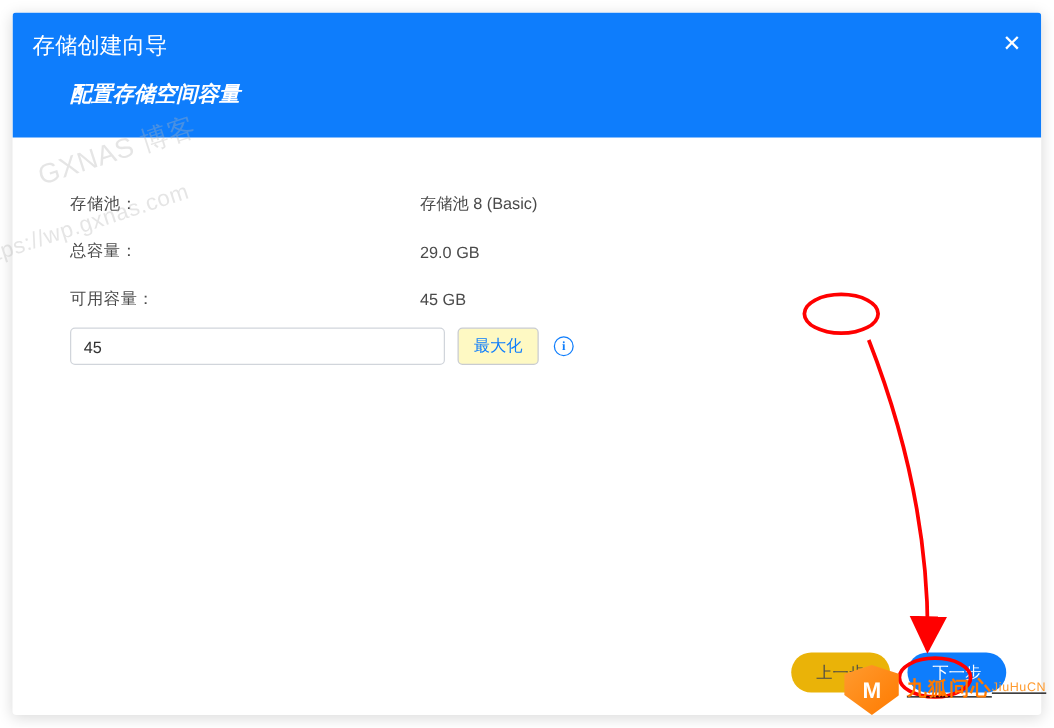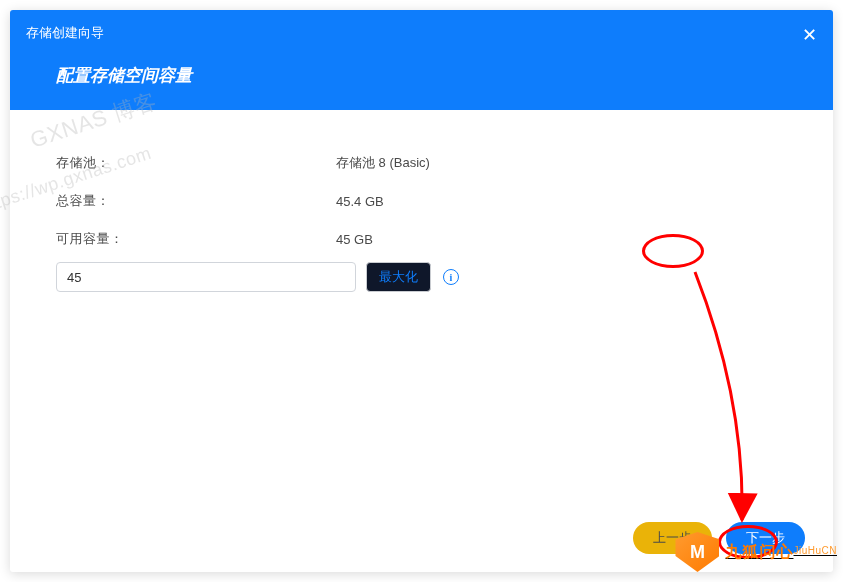--- a/index.html
+++ b/index.html
@@ -1,27 +1,27 @@
 <!DOCTYPE html>
 <html><head>
 <meta charset="utf-8">
 <style>
   * { box-sizing: border-box; margin: 0; padding: 0; }
   html, body { width: 843px; height: 582px; font-family: "Microsoft YaHei", "PingFang SC", sans-serif; background: #fff; overflow: hidden; position: relative; }
   .dialog { position: absolute; left: 10px; top: 10px; right: 10px; bottom: 10px; background: #fff; box-shadow: 0 2px 12px rgba(0,0,0,0.15); border-radius: 3px; overflow: hidden; }
   .header { background: #0e7dfc; color: #fff; height: 100px; position: relative; }
-  .wizard-title { position: absolute; left: 16px; top: 14px; font-size: 13px; font-weight: 400; }
+  .wizard-title { position: absolute; left: 16px; top: 14px; font-size: 18px; font-weight: 400; }
   .close-x { position: absolute; right: 16px; top: 14px; font-size: 18px; cursor: pointer; font-weight: 300; }
   .main-title { position: absolute; left: 46px; top: 54px; font-size: 17px; font-weight: 700; font-style: italic; }
   .body { padding: 34px 46px 0 46px; font-size: 13px; color: #4a4a4a; }
   .row { display: flex; align-items: center; height: 38px; }
   .label { width: 280px; color: #4a4a4a; letter-spacing: 0.5px; }
   .value { color: #4a4a4a; }
   .input { width: 300px; height: 30px; border: 1px solid #d1d5db; border-radius: 4px; padding: 12px 10px; font-size: 13px; color: #333; outline: none; }
-  .max-btn { margin-left: 10px; height: 30px; padding: 0 12px; border: 1px solid #c9ccd1; border-radius: 4px; background: #0f172a; font-size: 13px; color: #0e7dfc; cursor: pointer; position: relative; }
+  .max-btn { margin-left: 10px; height: 30px; padding: 0 12px; border: 1px solid #c9ccd1; border-radius: 4px; background: #fef9c3; font-size: 13px; color: #0e7dfc; cursor: pointer; position: relative; }
   .info-icon { margin-left: 12px; width: 16px; height: 16px; border-radius: 50%; border: 1px solid #0e7dfc; color: #0e7dfc; font-size: 10px; display: inline-flex; align-items: center; justify-content: center; font-style: normal; font-weight: bold; font-family: Georgia, serif; }
   .footer { position: absolute; left: 0; right: 0; bottom: 18px; display: flex; justify-content: flex-end; align-items: center; padding-right: 28px; gap: 14px; }
   .btn { height: 32px; padding: 0 20px; border-radius: 16px; font-size: 13px; cursor: pointer; border: none; }
   .btn-secondary { background: #eab308; color: #4a4a4a; }
   .btn-primary { background: #0e7dfc; color: #fff; }
   
   .anno-ellipse { position: absolute; border: 3px solid #ff0000; border-radius: 50%; pointer-events: none; }
   .anno1 { left: 642px; top: 234px; width: 62px; height: 34px; }
   .anno2 { left: 718px; top: 525px; width: 60px; height: 34px; }
   
@@ -49,21 +49,21 @@
     <div class="main-title">配置存储空间容量</div>
   </div>
 
   <div class="body">
     <div class="row">
       <div class="label">存储池：</div>
       <div class="value">存储池 8 (Basic)</div>
     </div>
     <div class="row">
       <div class="label">总容量：</div>
-      <div class="value">45.4 GB</div>
+      <div class="value">29.0 GB</div>
     </div>
     <div class="row">
       <div class="label">可用容量：</div>
       <div class="value">45 GB</div>
     </div>
     <div class="row">
       <input class="input" type="text" value="45" style="">
       <button class="max-btn">最大化</button>
       <span class="info-icon">i</span>
     </div>

